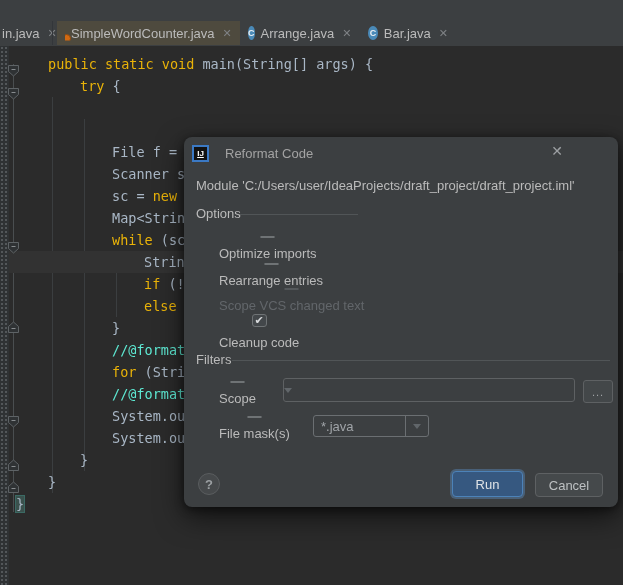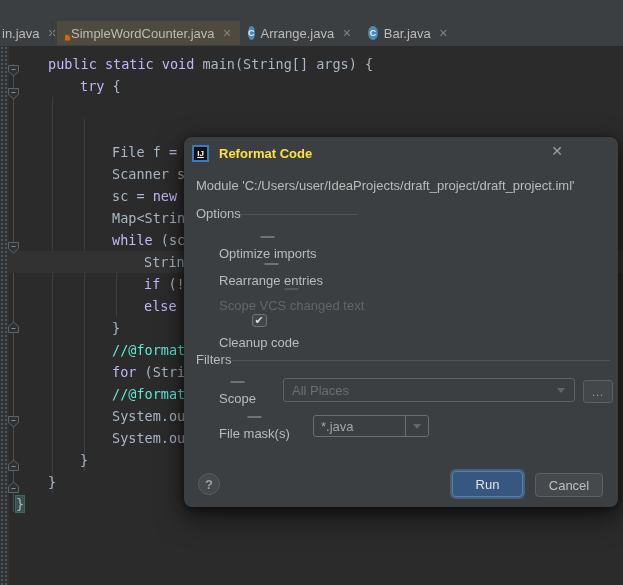--- a/index.html
+++ b/index.html
@@ -24,33 +24,33 @@
   .editor{position:absolute;left:0;top:46px;width:623px;height:539px;background:#2b2b2b;overflow:hidden;}
   .dotstrip{position:absolute;left:0;top:0;width:9px;height:539px;background-color:#2f3234;
     background-image:radial-gradient(#53575a 0.8px, transparent 1px);background-size:4px 4px;}
   .foldline{position:absolute;left:13px;top:18px;width:1px;height:448px;background:#4a4e50;}
   .fold-marker{position:absolute;left:7px;width:13px;height:13px;}
   .indent-guide{position:absolute;width:1px;background:#3b3e40;}
   .current-line{position:absolute;left:9px;top:205px;width:614px;height:22px;background:#323232;}
   #code{position:absolute;left:0;top:0;width:623px;height:539px;
     font-family:"DejaVu Sans Mono", monospace;font-size:13.5px;line-height:22px;color:#a9b7c6;}
   .code-line{position:absolute;left:0;height:22px;white-space:pre;}
-  .tok-k{color:#c4b5fd;}
+  .tok-k{color:#eab308;}
   .tok-p{color:#a9b7c6;}
   .tok-c{color:#5eead4;}
   .tok-b{color:#a9b7c6;background:#3b514d;outline:1px solid #3b6a64;}
 
   
   .dialog{position:absolute;left:184px;top:137px;width:434px;height:370px;background:#3c3f41;
     border-radius:8px;box-shadow:0 10px 28px rgba(0,0,0,0.6), 0 2px 8px rgba(0,0,0,0.5);
     color:#bbbbbb;font-size:13px;}
   .dlg-titlebar{position:absolute;left:0;top:0;width:393px;height:32px;display:flex;align-items:center;padding-left:8px;box-sizing:border-box;}
   .ij-logo{width:13px;height:13px;background:#111;border:2px solid #3b79c4;color:#fff;font-size:8px;font-weight:bold;
     display:flex;align-items:center;justify-content:center;text-decoration:underline;}
-  .dlg-title{margin-left:10px;color:#fde047;font-weight:bold;}
+  .dlg-title{margin-left:16px;color:#a3a3a3;}
   .dlg-close{position:absolute;right:14px;top:7px;color:#9da0a3;font-size:14px;line-height:1;cursor:default;}
   .module-line{position:absolute;left:12px;top:41px;color:#bbbbbb;}
   .group-label{position:absolute;color:#bbbbbb;}
   .sep{position:absolute;height:1px;background:#515557;}
 
   .cb-row{position:absolute;display:flex;align-items:center;gap:8px;height:18px;flex-direction:column;}
   .cb-box{width:15px;height:15px;box-sizing:border-box;border:1.5px solid #6f7375;border-radius:3px;background:#43474a;
     display:flex;align-items:center;justify-content:center;color:#d8dadc;font-size:11px;line-height:1;}
   .cb-row.disabled .cb-box{border-color:#54585b;background:#3f4346;}
   .cb-row.disabled .cb-label{color:#62666a;}
@@ -198,21 +198,20 @@
       </div>
 
     <div class="group-label" style="left:12px;top:215px;">Filters</div>
     <div class="sep" style="left:48px;top:223px;width:378px;"></div>
 
     <div class="cb-row" style="left:35px;top:244px;">
       <span class="cb-box"></span>
       <span class="cb-label">Scope</span>
     </div>
     <div class="dropdown" style="left:99px;top:241px;width:292px;height:24px;">
-      <span class="dd-text">All Places</span>
       <span class="dd-arrow"></span>
     </div>
     <div class="browse-btn" style="left:399px;top:243px;width:30px;height:23px;">...</div>
 
     <div class="cb-row" style="left:35px;top:279px;">
       <span class="cb-box"></span>
       <span class="cb-label">File mask(s)</span>
     </div>
     <div class="combo" style="left:129px;top:278px;width:116px;height:22px;">
       <span class="combo-text">*.java</span>

